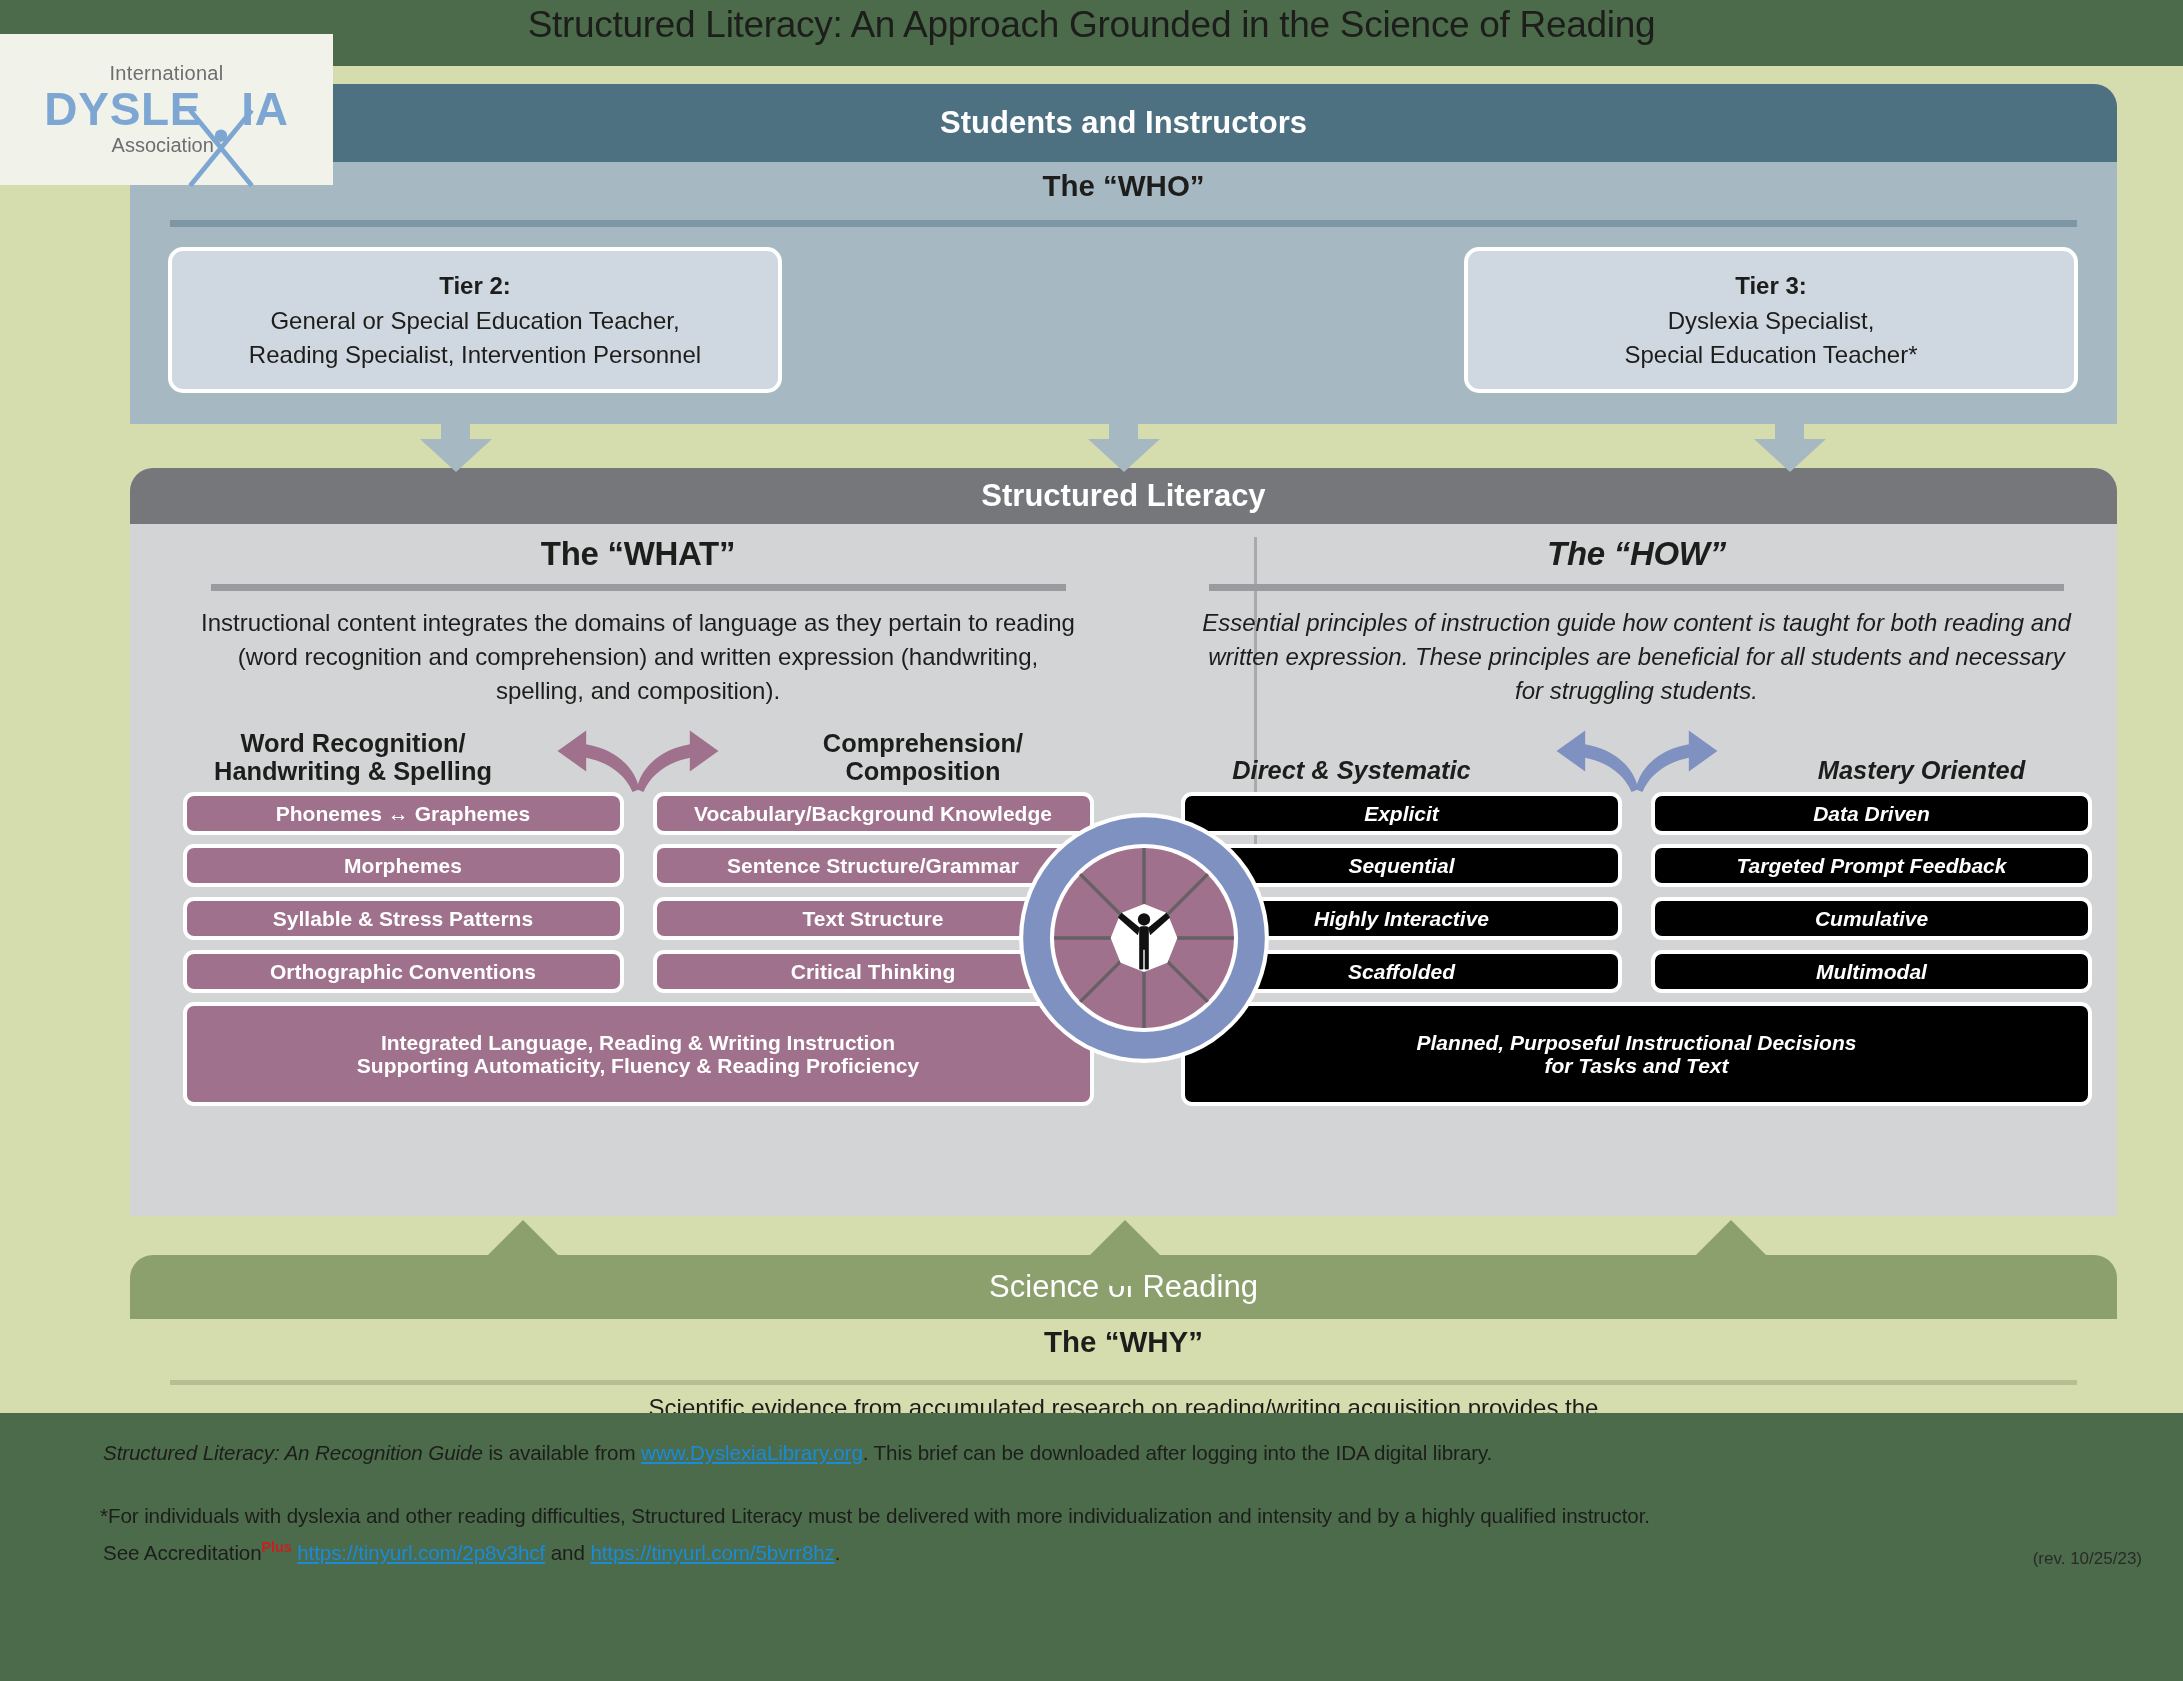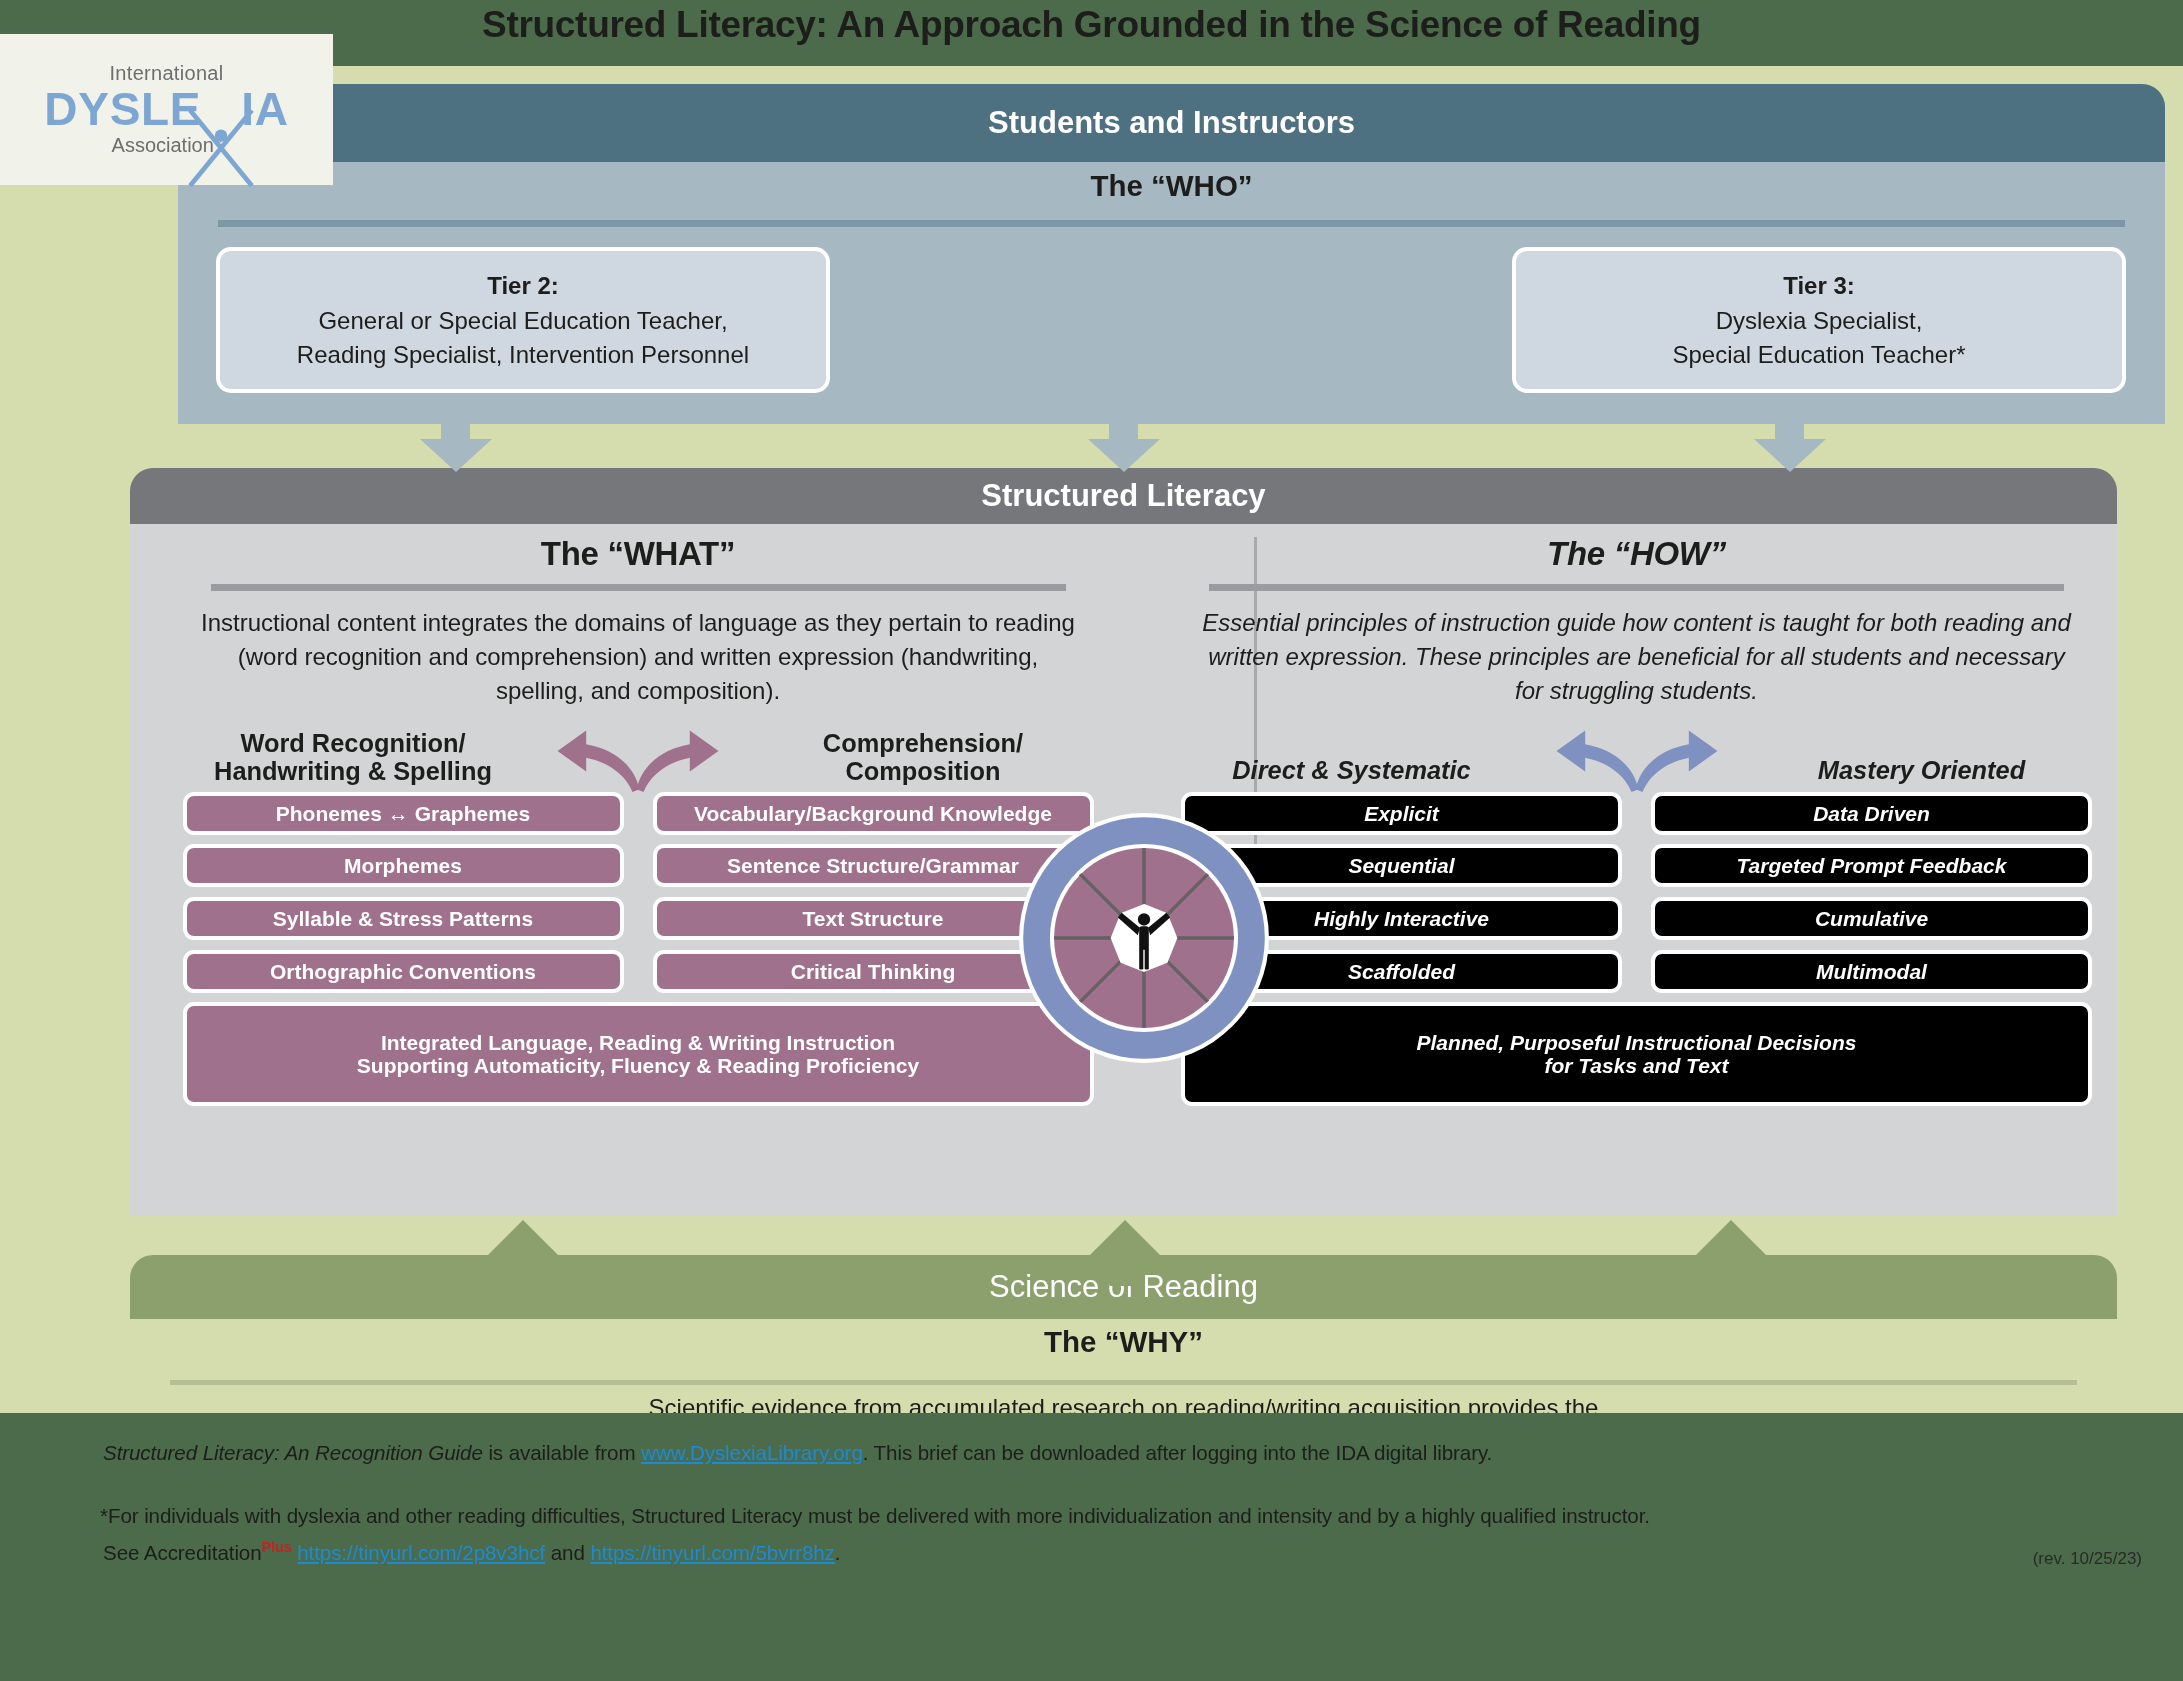--- a/index.html
+++ b/index.html
@@ -19,21 +19,21 @@
   #inner-bg {
     position: absolute;
     left: 0; top: 66px; right: 0; bottom: 269px;
     background: #d5dcae;
   }
 
   
   #title {
     position: absolute; left: 0; top: 4.1px; width: 2183px;
     text-align: center;
-    font-size: 37px; font-weight: bold; letter-spacing: -0.3px;
+    font-size: 37px; font-weight: normal; letter-spacing: -0.3px;
     color: #1d1d1b;
   }
 
   
   #logo {
     position: absolute; left: 0px; top: 34px;
     width: 333px; height: 151px;
     background: #f1f2ea;
     display: flex; flex-direction: column;
     align-items: center; justify-content: center;
@@ -48,21 +48,20 @@
   #logo .l-mid .xwrap svg { position:absolute; left:-15px; top:-19px; }
   #logo .l-bot { font-size: 20px; color: #6d6e70; }
   #logo .l-bot sup { font-size: 10.3px; }
 
   
   #who-panel {
     position: absolute; left: 130px; top: 84px;
     width: 1987px; height: 340px;
     background: #a6b8c2;
     border-radius: 23px 23px 0 0;
-    margin-left: 48px;
   }
   #who-header {
     position: absolute; left: 0; top: 0; width: 100%; height: 78px;
     background: #4e7182;
     border-radius: 23px 23px 0 0;
     display: flex; align-items: center; justify-content: center;
     color: #fff; font-size: 31px; font-weight: bold;
   }
   #who-sub {
     position: absolute; left: 0; top: 78px; width: 100%;

